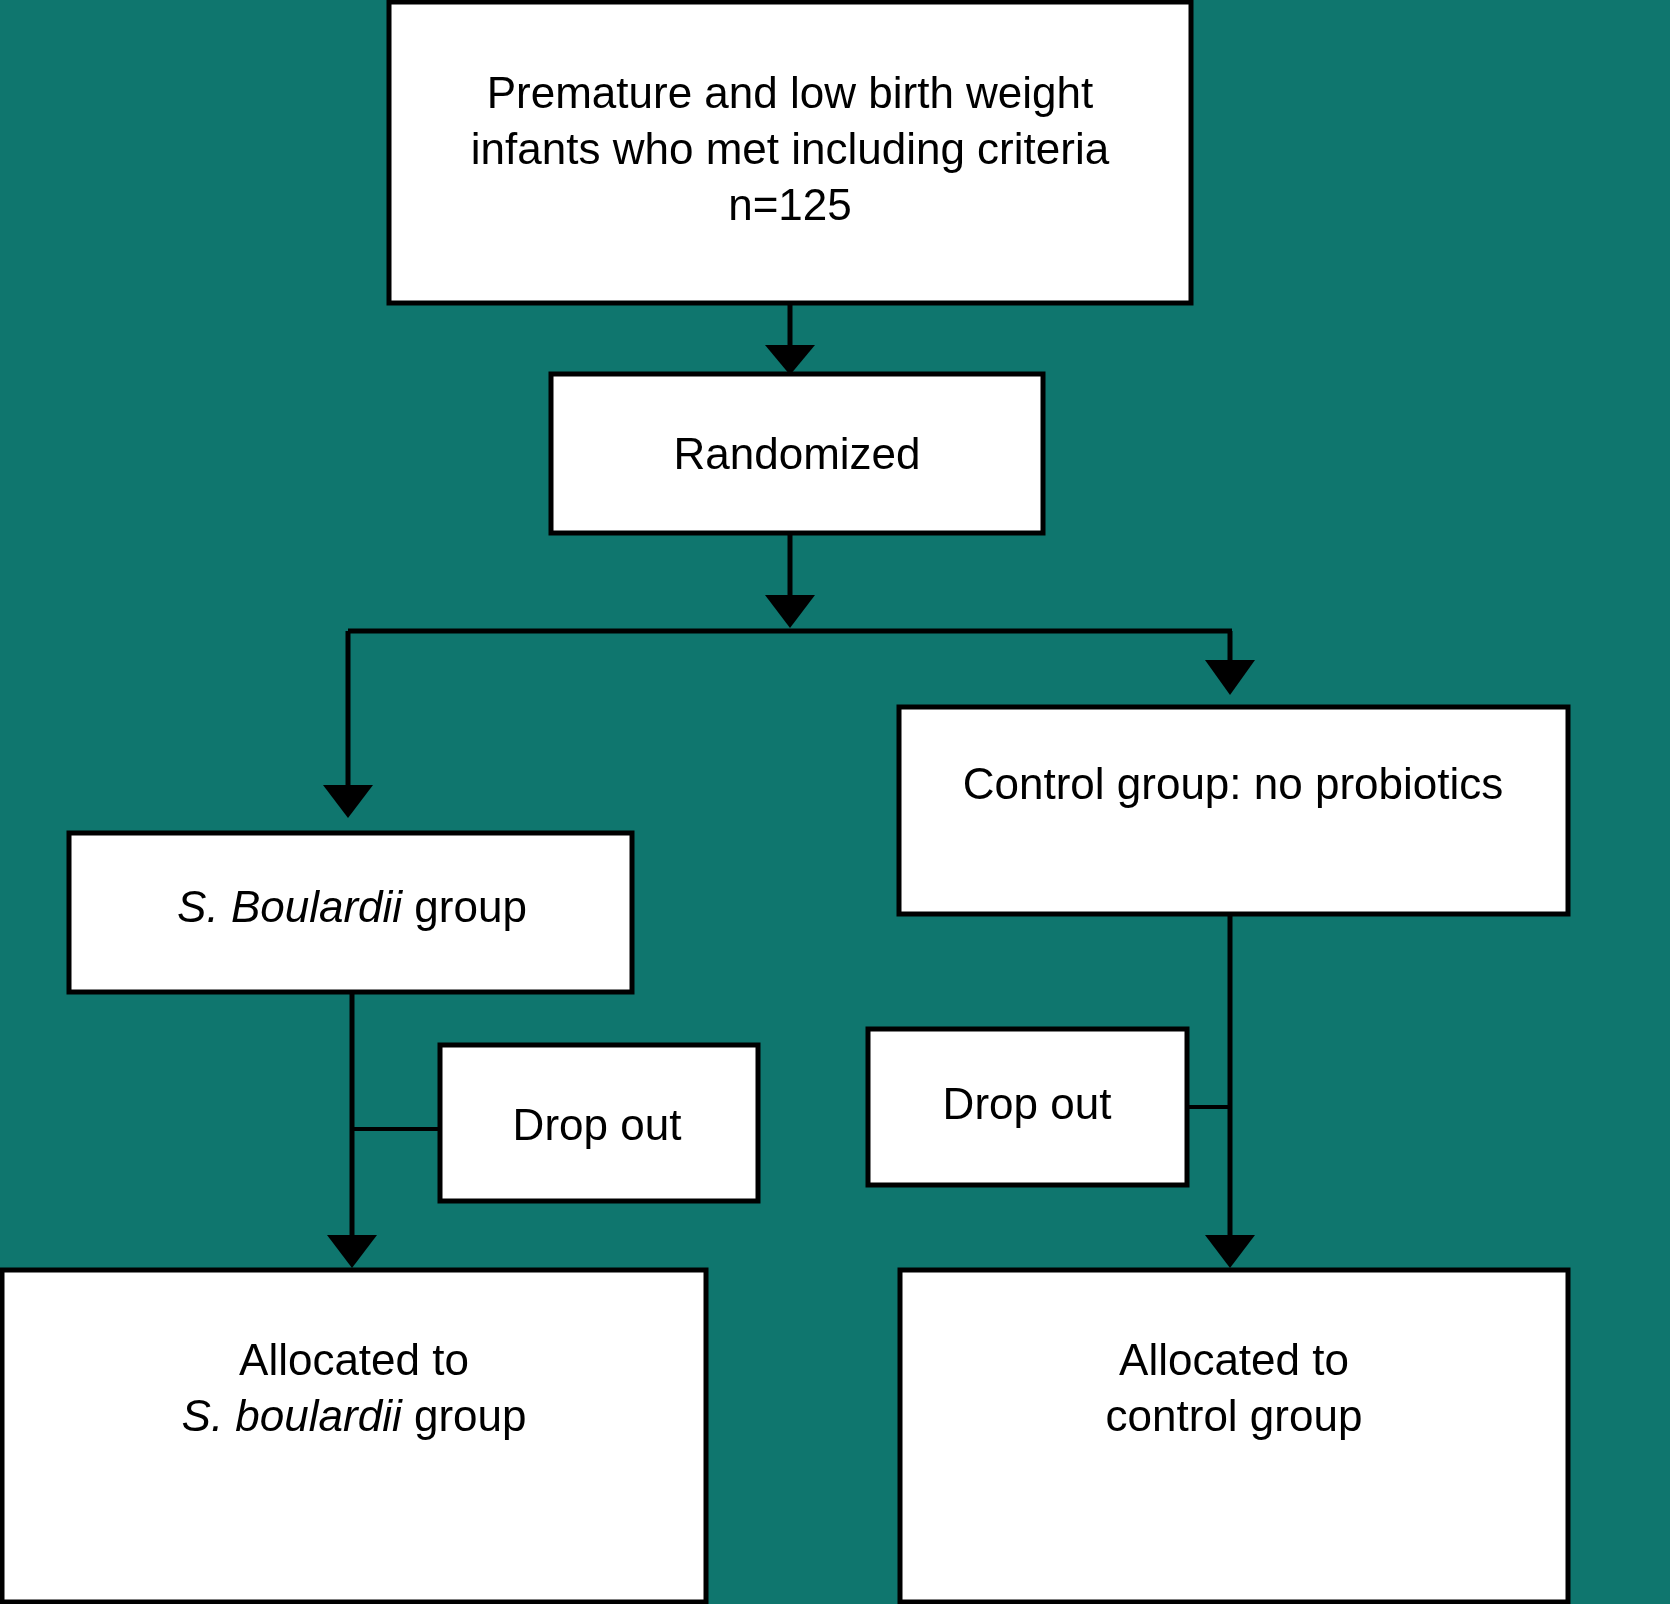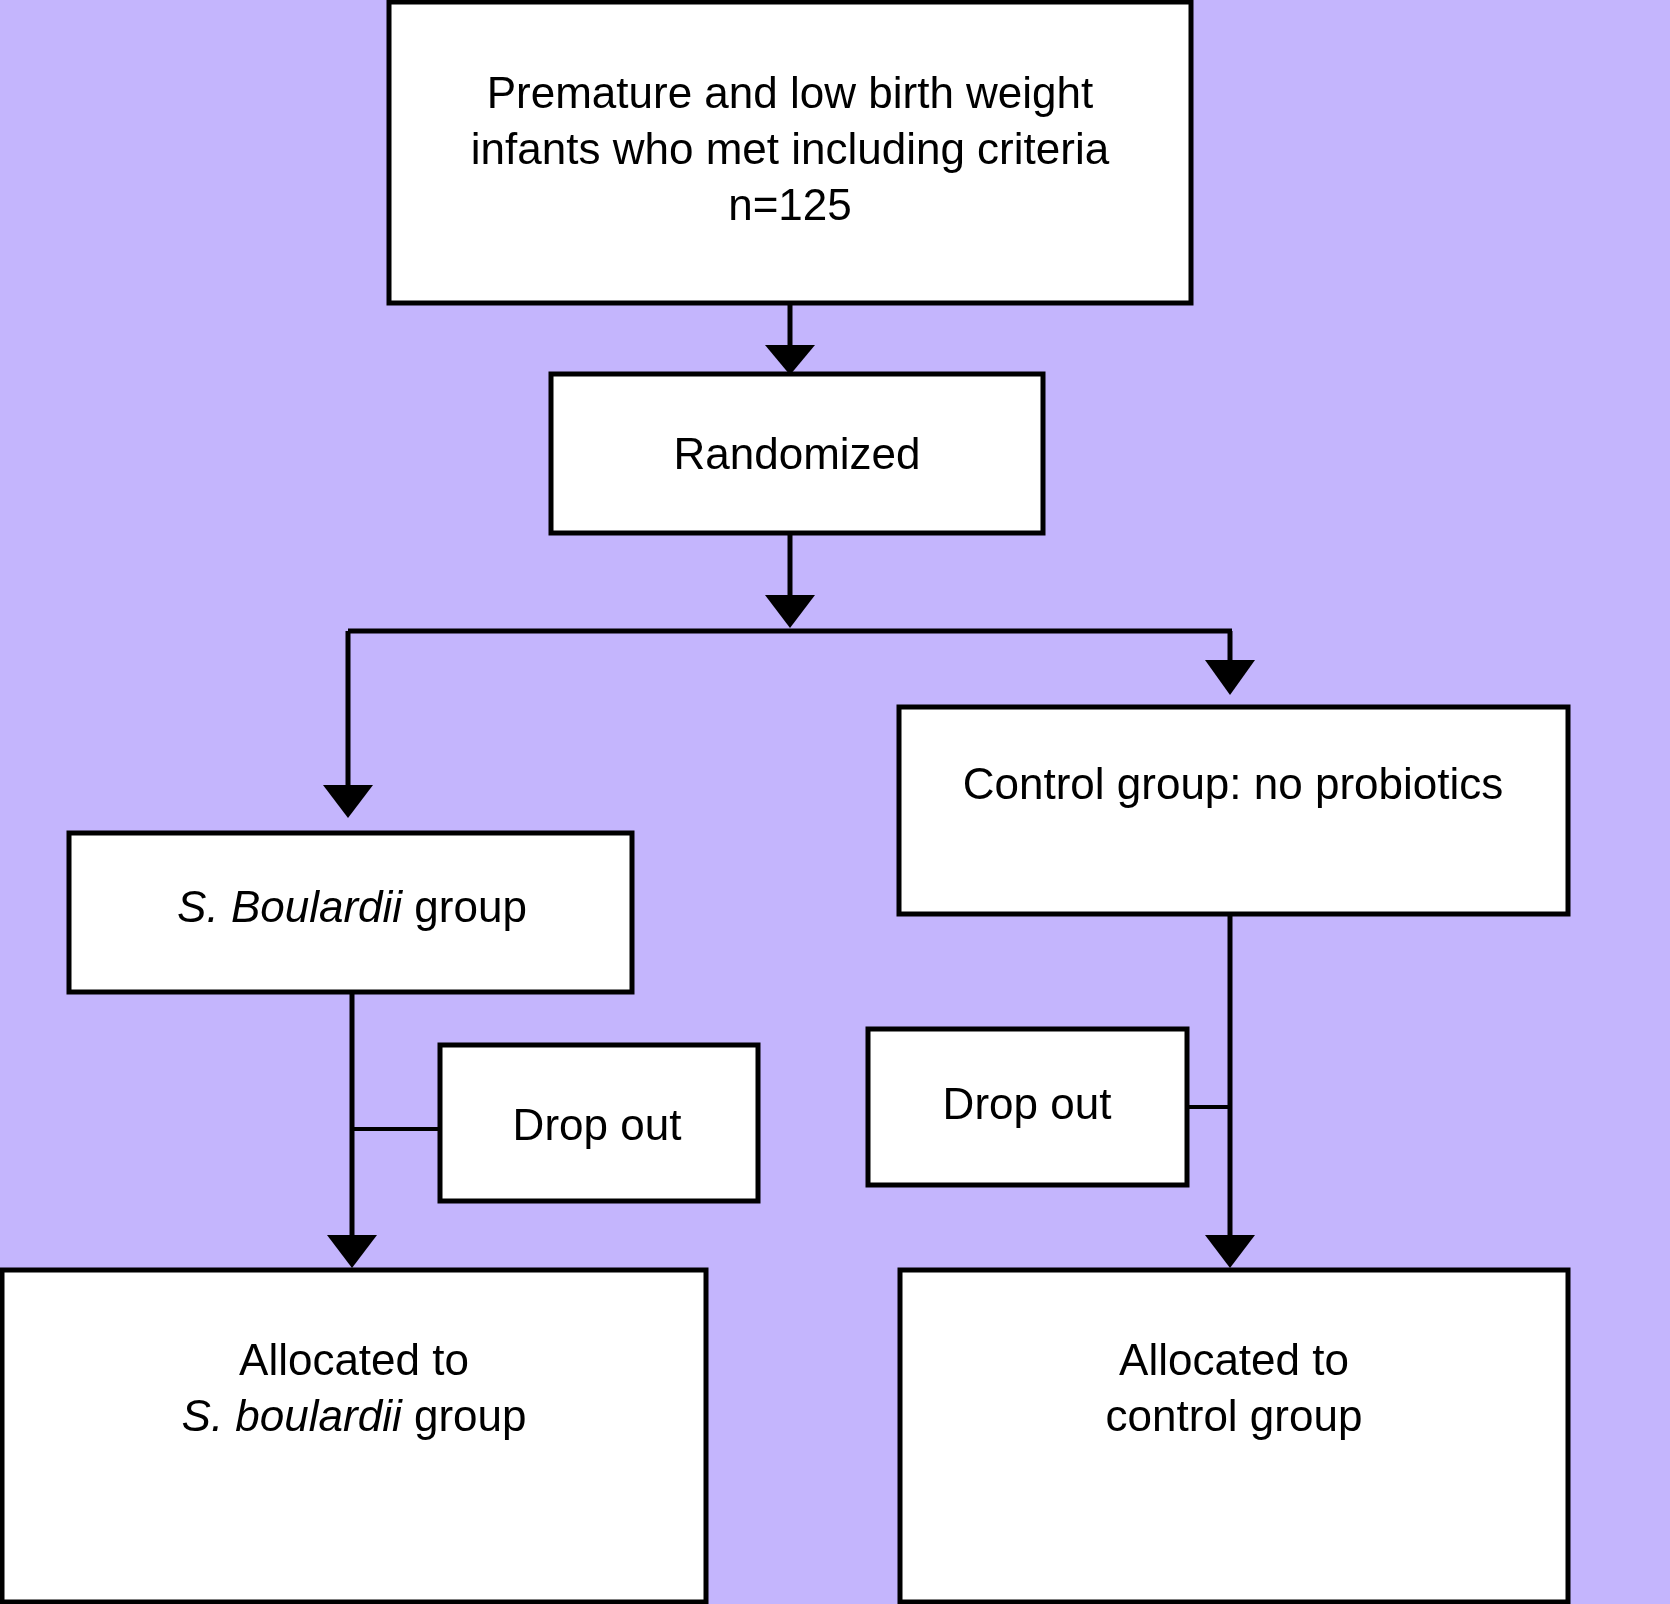--- a/index.html
+++ b/index.html
@@ -7,21 +7,21 @@
     padding: 0;
     background: #ffffff;
   }
   body {
     font-family: "Liberation Sans", sans-serif;
   }
   #flowchart-root {
     position: relative;
     width: 1670px;
     height: 1604px;
-    background: #c4b5fd;
+    background: #0f766e;
     overflow: hidden;
   }
   svg.diagram {
     display: block;
     width: 1670px;
     height: 1604px;
   }
   .node-rect {
     fill: #ffffff;
     stroke: #000000;

